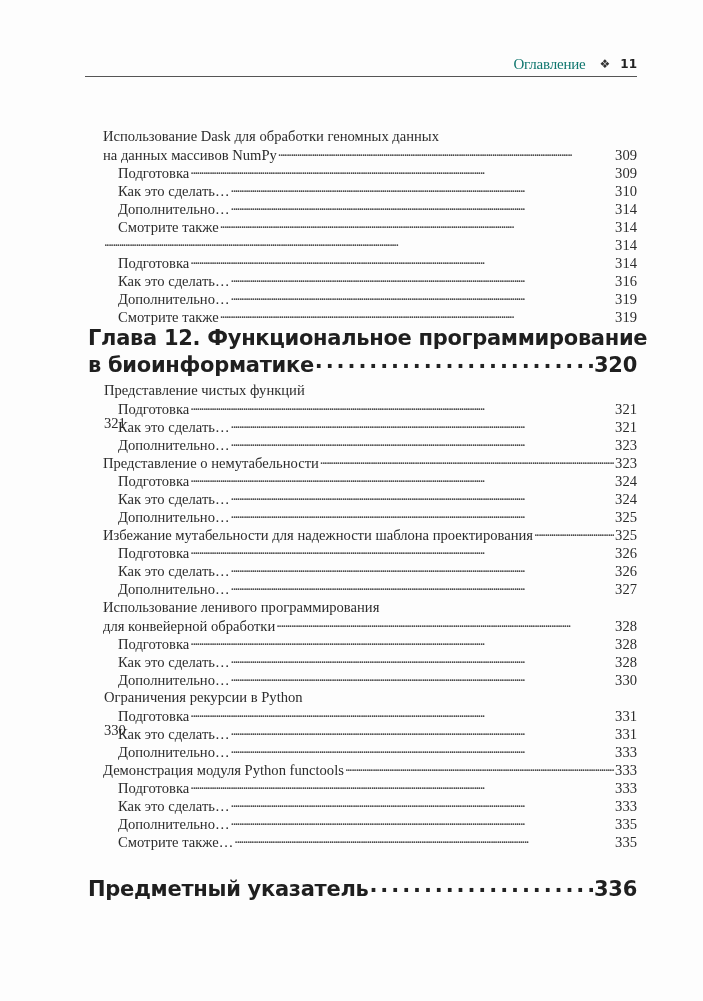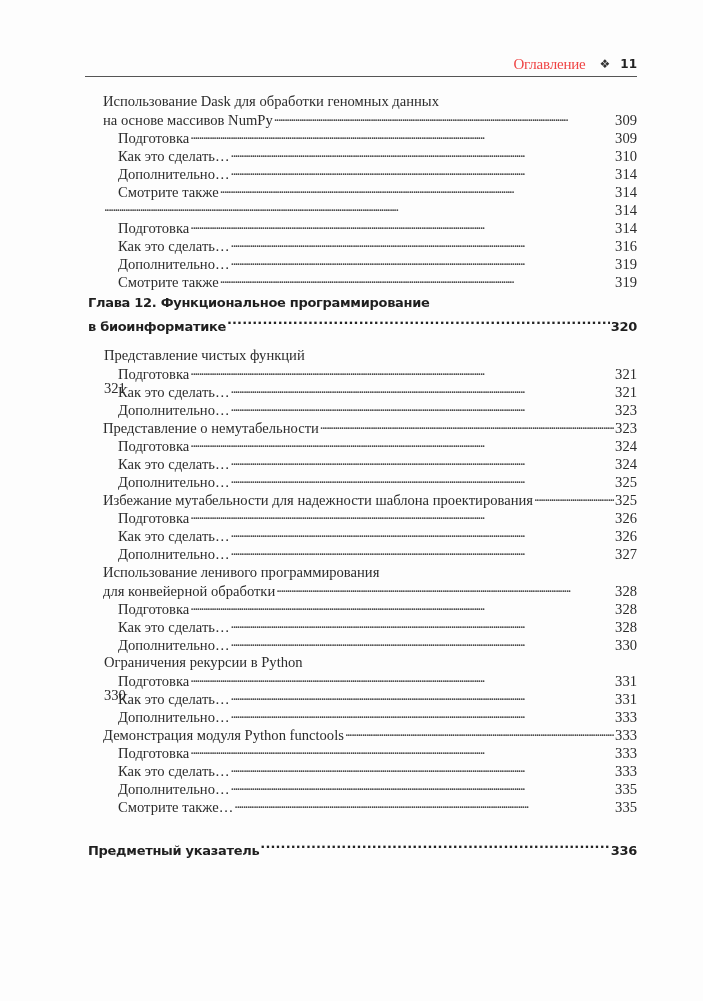--- a/index.html
+++ b/index.html
@@ -5,33 +5,34 @@
   html, body { margin:0; padding:0; }
   body {
     width:703px; height:1001px; background:#fdfdfd; position:relative; overflow:hidden;
     font-family:"DejaVu Serif", "Liberation Serif", serif; color:#2a2a2a;
   }
   .header {
     position:absolute; left:85px; width:552px; top:52px; height:24px;
     border-bottom:1.5px solid #555; display:flex; justify-content:flex-end; align-items:center;
     font-size:14px;
   }
-  .header .section { font-family:"Liberation Serif", serif; font-size:15px; color:#ef4444; letter-spacing:-0.2px; }
+  .header .section { font-family:"Liberation Serif", serif; font-size:15px; color:#0f766e; letter-spacing:-0.2px; }
   .header .orn { margin:0 10px 0 14px; font-size:12px; color:#333; }
   .header .pnum { font-family:"DejaVu Sans", sans-serif; font-weight:bold; font-size:12px; color:#222; }
 
   .toc { position:absolute; left:0; top:88px; width:703px; }
   .row {
     position:absolute; display:flex; align-items:baseline; right:66px;
     font-family:"Liberation Serif", serif; font-size:14.6px; line-height:18px; white-space:nowrap;
     color:#2c2c2c;
+    margin-top:35px;
   }
   .row.l1 { left:103px; }
   .row.l2 { left:118px; }
-  .row.ch { left:88px; font-family:"DejaVu Sans", sans-serif; font-weight:bold; font-size:13px; color:#1f1f1f; letter-spacing:-0.3px; }
+  .row.ch { left:88px; font-family:"DejaVu Sans", sans-serif; font-weight:bold; font-size:21px; color:#1f1f1f; letter-spacing:-0.3px; }
   .row .t { flex:0 0 auto; }
   .row .dots {
     flex:1 1 auto; overflow:hidden; margin:0 1px; position:relative; height:1em;
   }
   .row .dots::before {
     content:". . . . . . . . . . . . . . . . . . . . . . . . . . . . . . . . . . . . . . . . . . . . . . . . . . . . . . . . . . . . . . . . . . . . . . . . . . . . . . . . . . . . . . . . . . . . . . . . . . . . . . . . . . . . . . . . . . . . . . . . . . . . . . . . . . . . . . . . . . . .";
     position:absolute; left:0; bottom:0; letter-spacing:-2.6px; white-space:nowrap; color:#444;
   }
   .row.ch .dots::before { letter-spacing:-2.2px; color:#222; font-weight:bold; }
   .row .p { flex:0 0 auto; }
@@ -44,21 +45,21 @@
   <span class="section">Оглавление</span>
   <span class="orn">❖</span>
   <span class="pnum">11</span>
 </div>
 
 <div class="toc" id="toc">
     <div class="row l1 nodots" style="top: 4px;">
       <span class="t">Использование Dask для обработки геномных данных</span>
     </div>
     <div class="row l1" style="top: 22px;">
-      <span class="t">на основе массивов NumPy</span>
+      <span class="t">на данных массивов NumPy</span>
       <span class="dots"></span>
       <span class="p">309</span>
     </div>
     <div class="row l2" style="top: 40px;">
       <span class="t">Подготовка</span>
       <span class="dots"></span>
       <span class="p">309</span>
     </div>
     <div class="row l2" style="top: 58px;">
       <span class="t">Как это сделать…</span>

